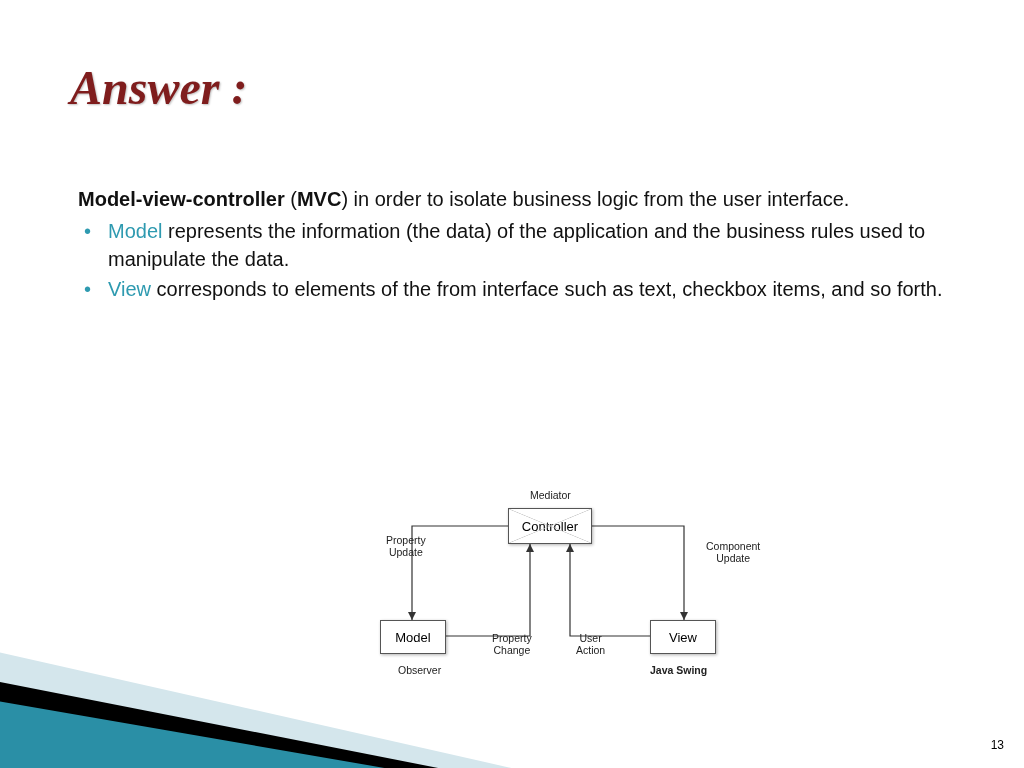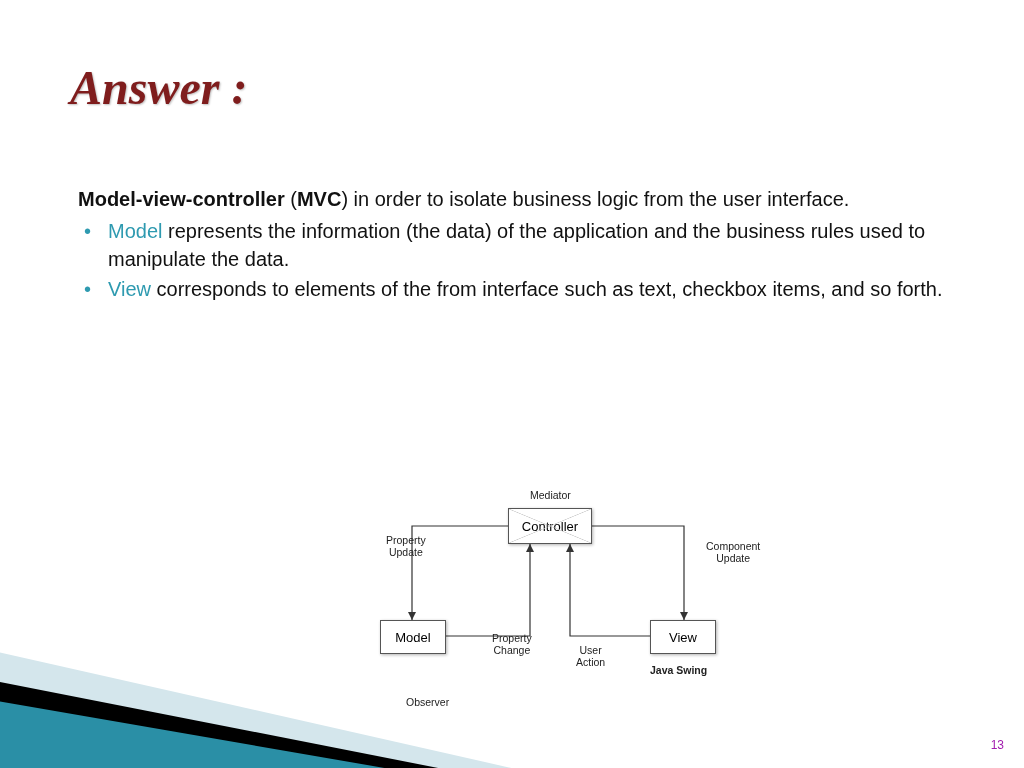--- a/index.html
+++ b/index.html
@@ -70,39 +70,39 @@
       linear-gradient(to top left,  transparent 49%, #ccc 50%, transparent 51%);
     pointer-events: none;
   }
   .box-model { top: 130px; left: 30px;  width: 66px; height: 34px; }
   .box-view  { top: 130px; left: 300px; width: 66px; height: 34px; }
   .dlabel { position: absolute; font-size: 10.5px; color: #222; line-height: 1.1; text-align: center; }
   .l-mediator   { top: 0;    left: 180px; text-align: right; }
   .l-propupdate { top: 45px; left: 36px;  }
   .l-compupdate { top: 51px; left: 310px; margin-left: 46px; }
   .l-propchange { top: 143px;left: 142px; }
-  .l-useraction { top: 143px;left: 226px; margin-top: 12px; }
-  .l-observer   { top: 175px;left: 56px; margin-top: 32px;  }
+  .l-useraction { top: 143px;left: 226px; }
+  .l-observer   { top: 175px;left: 48px;  }
   .l-javaswing  { top: 175px;left: 300px; font-weight: bold; }
   .dline { stroke: #333; stroke-width: 1.2; fill: none; }
   .arrowhead { fill: #333; }
   .decor {
     position: absolute;
     left: -20px;
     bottom: -20px;
     width: 620px;
     height: 180px;
     pointer-events: none;
   }
   .page-num {
     position: absolute;
     right: 20px;
     bottom: 16px;
     font-size: 12px;
-    color: #a21caf;
+    color: #000000;
   }
 </style>
 </head>
 <body>
 
 <div class="title">Answer :</div>
 
 <div class="content">
   <p class="intro">
     <b>Model-view-controller</b><span> (</span><b>MVC</b><span>) in order to isolate business logic from the user interface.</span>

